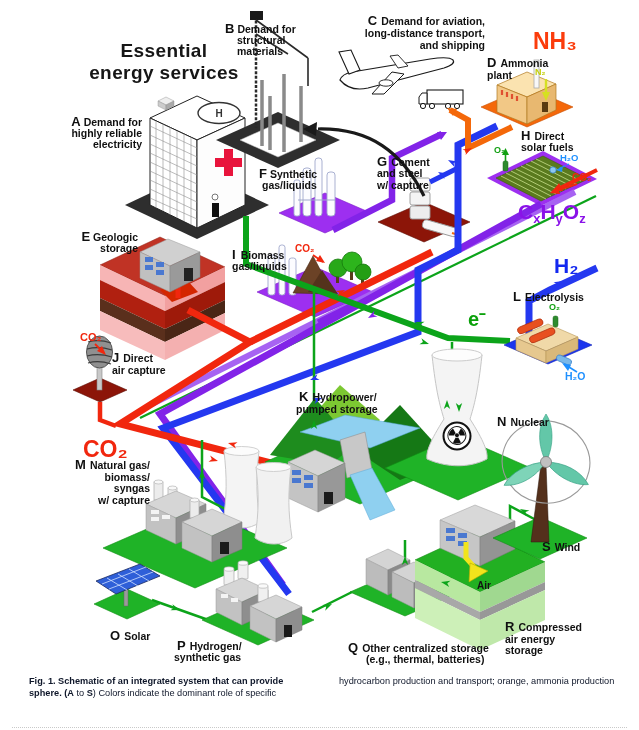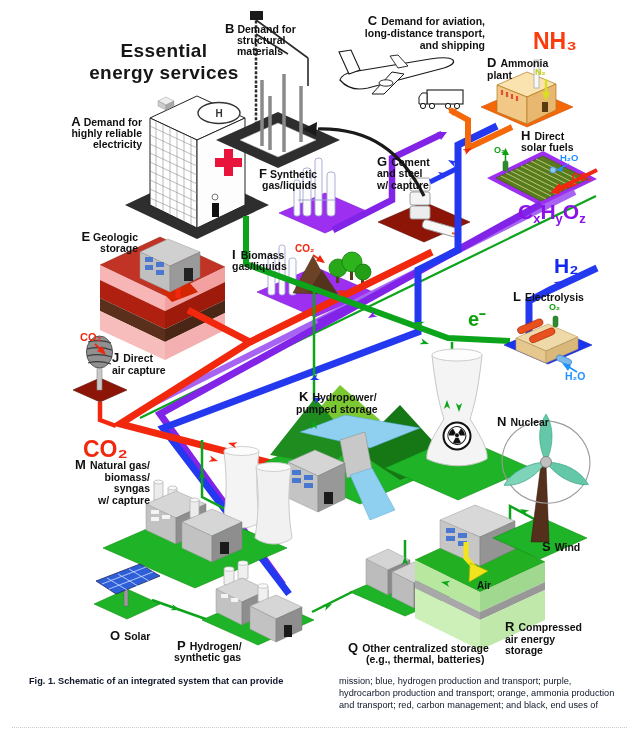--- a/index.html
+++ b/index.html
@@ -425,20 +425,19 @@
     <text class="chem" x="535" y="75" font-size="9" fill="#c3cf08">N₂</text>
     <text class="chem" x="549" y="310" font-size="9" fill="#12a012">O₂</text>
     <text class="chem" x="565" y="380" font-size="10.5" fill="#1e90ff">H₂O</text>
     <text class="chem" x="477" y="589" font-size="10" fill="#141414">Air</text>
   </g>
 </svg>
 
 <div class="cap">
   <div class="col-l">
     <div class="cap-line b">Fig. 1. Schematic of an integrated system that can provide</div>
+    <div class="cap-line"><span class="b">sphere. (</span><span class="b">A</span><span> to </span><span class="b">S</span><span>) Colors indicate the dominant role of specific</span></div>
   </div>
   <div class="col-r">
-    <div class="cap-line">mission; blue, hydrogen production and transport; purple,</div>
     <div class="cap-line">hydrocarbon production and transport; orange, ammonia production</div>
-    <div class="cap-line">and transport; red, carbon management; and black, end uses of</div>
   </div>
 </div>
 <div class="rule"></div>
 
 </body></html>

